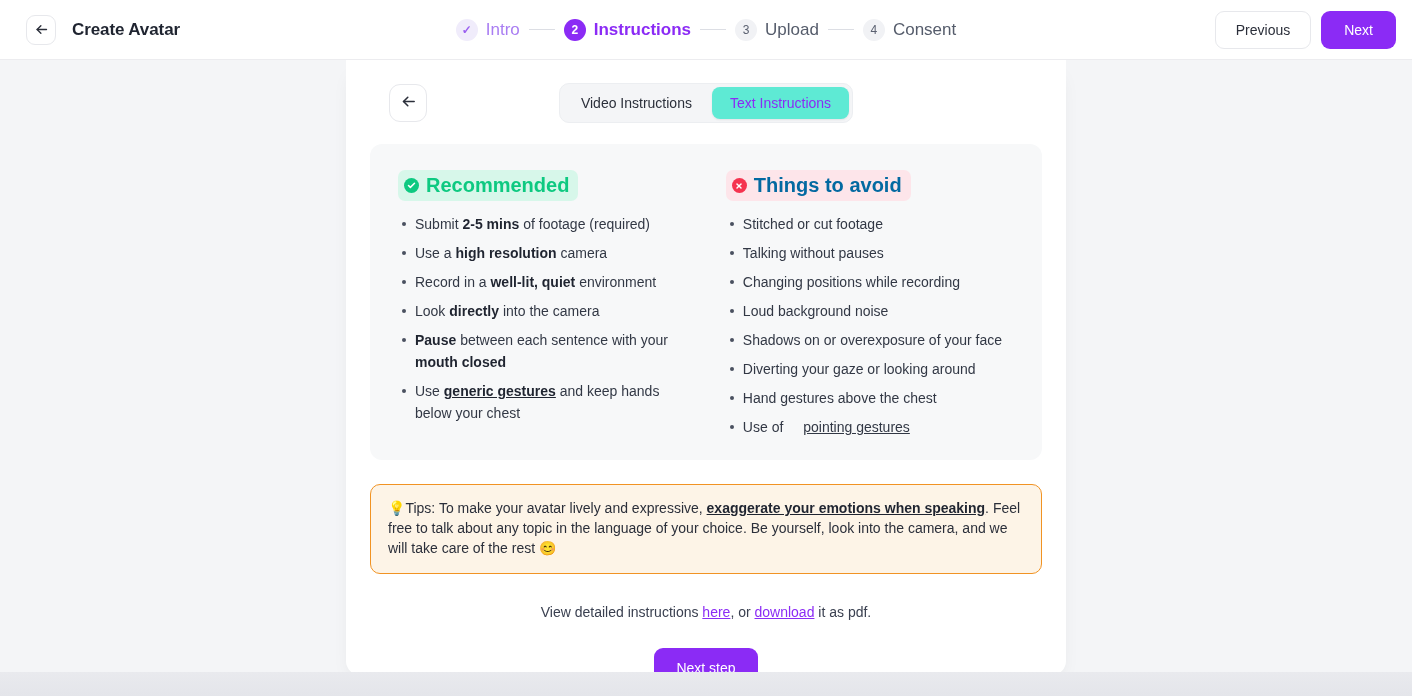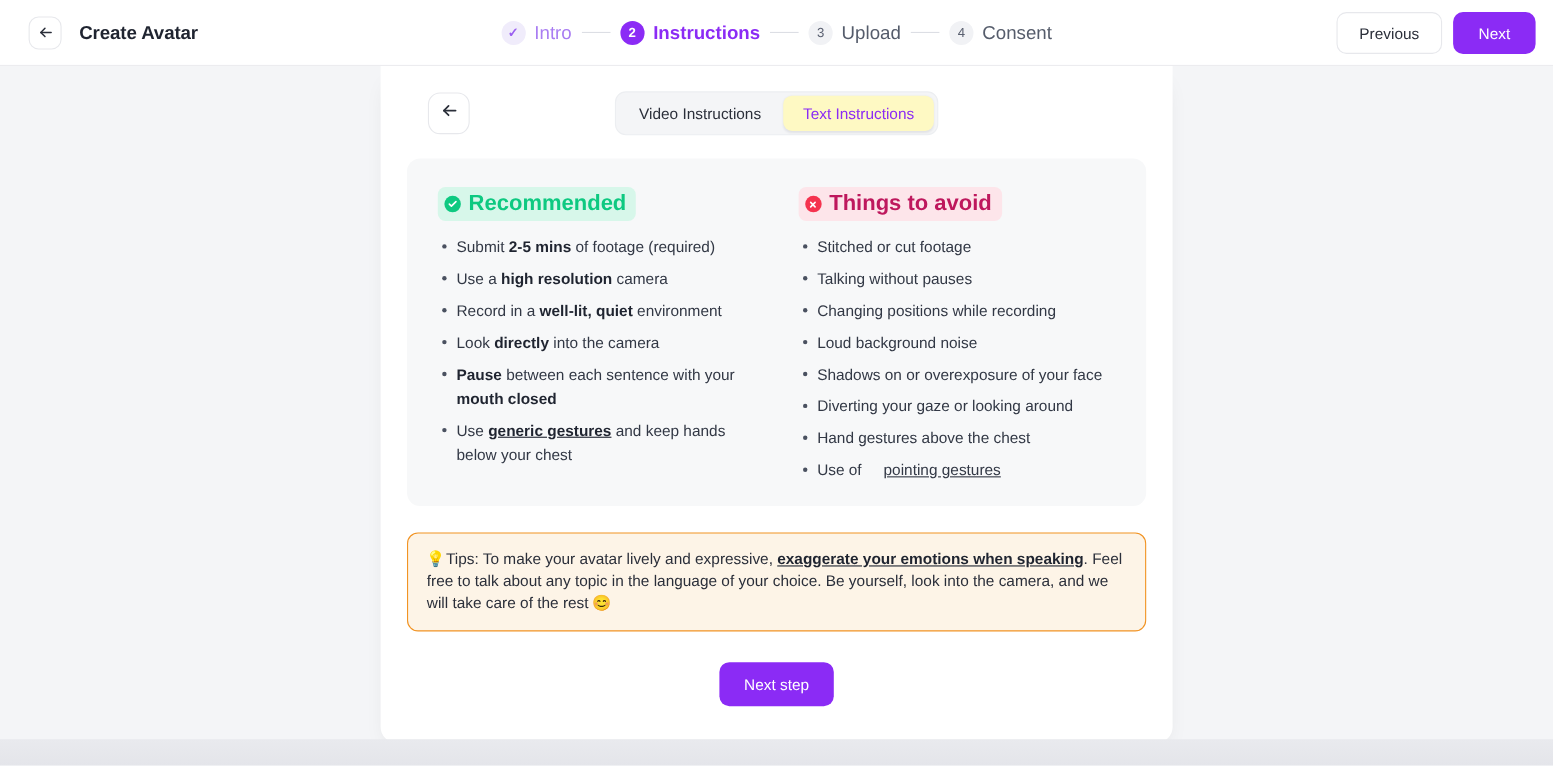--- a/index.html
+++ b/index.html
@@ -175,21 +175,21 @@
     font-size: 14px;
     border: none;
     background: transparent;
     padding: 8px 18px;
     border-radius: 8px;
     cursor: pointer;
     color: #2b2f3a;
     white-space: nowrap;
   }
   .toggle button.on {
-    background: #fef9c3;
+    background: #5eead4;
     color: #8b2bf5;
     box-shadow: 0 1px 2px rgba(20,24,40,.08);
   }
 
   
   .panel {
     background: #f7f8f9;
     border-radius: 12px;
     margin: 0 8px;
     padding: 26px 28px 22px 28px;
@@ -203,21 +203,21 @@
     display: inline-flex;
     align-items: center;
     gap: 7px;
     border-radius: 7px;
     padding: 4px 9px 4px 6px;
     font-size: 20px;
     font-weight: 700;
     margin-bottom: 12px;
   }
   .badge.good { background: #d7f7ea; color: #0ec981; }
-  .badge.bad  { background: #fde5ea; color: #be185d; }
+  .badge.bad  { background: #fde5ea; color: #0369a1; }
 
   .badge-dot {
     width: 15px; height: 15px;
     border-radius: 50%;
     display: flex; align-items: center; justify-content: center;
     flex: none;
   }
   .badge.good .badge-dot { background: #0ec981; }
   .badge.bad  .badge-dot { background: #f5334f; }
 
@@ -416,20 +416,23 @@
             <li><span>Use of </span><span class="lk-plain">pointing gestures</span></li>
           </ul>
       </div>
 
     </div>
 
     <div class="callout">
       <span>💡</span><span>Tips: To make your avatar lively and expressive, </span><span class="lk">exaggerate your emotions when speaking</span><span>. Feel free to talk about any topic in the language of your choice. Be yourself, look into the camera, and we will take care of the rest 😊</span>
     </div>
 
+    <div class="foot">
+      <span>View detailed instructions </span><a>here</a><span>, or </span><a>download</a><span> it as pdf.</span>
+    </div>
 
     <div class="cta-wrap">
       <button class="btn-cta">Next step</button>
     </div>
 
   </div>
 
   <div class="under-shadow"></div>
 </div>
 

